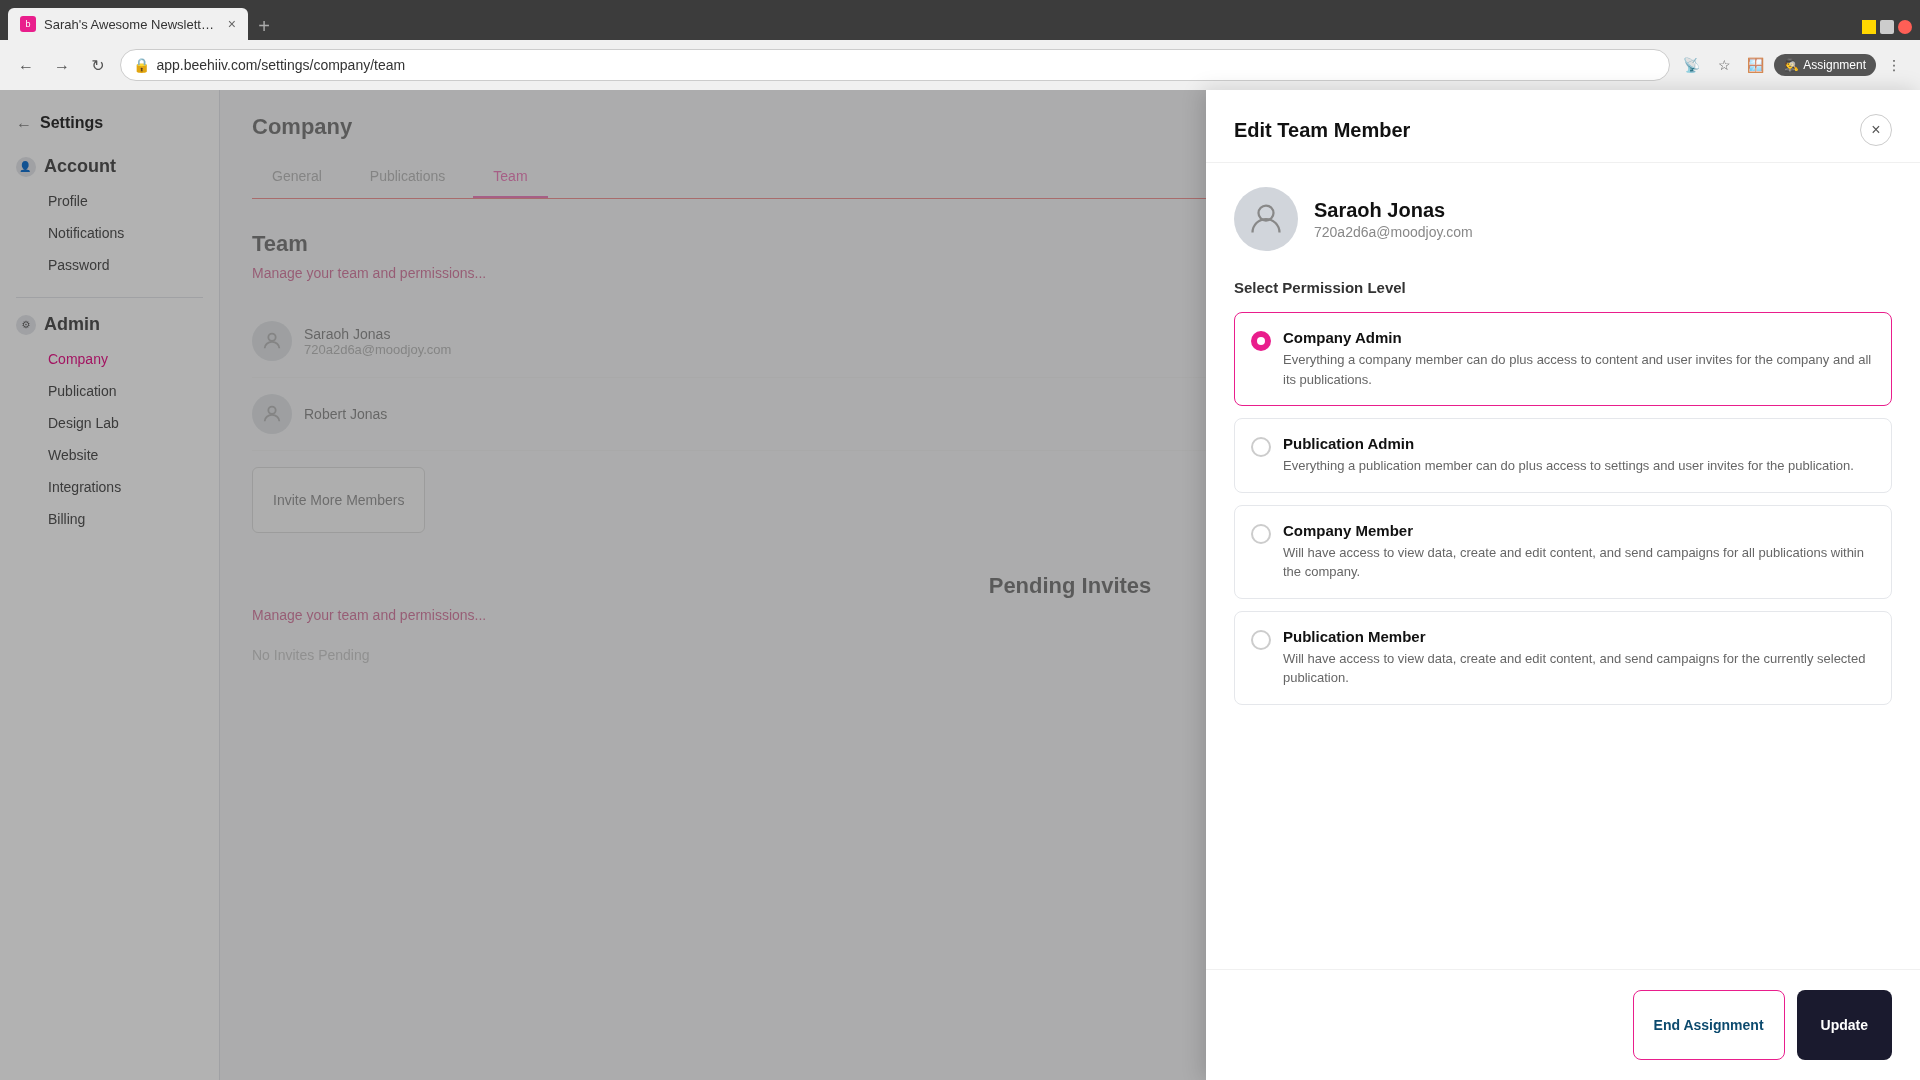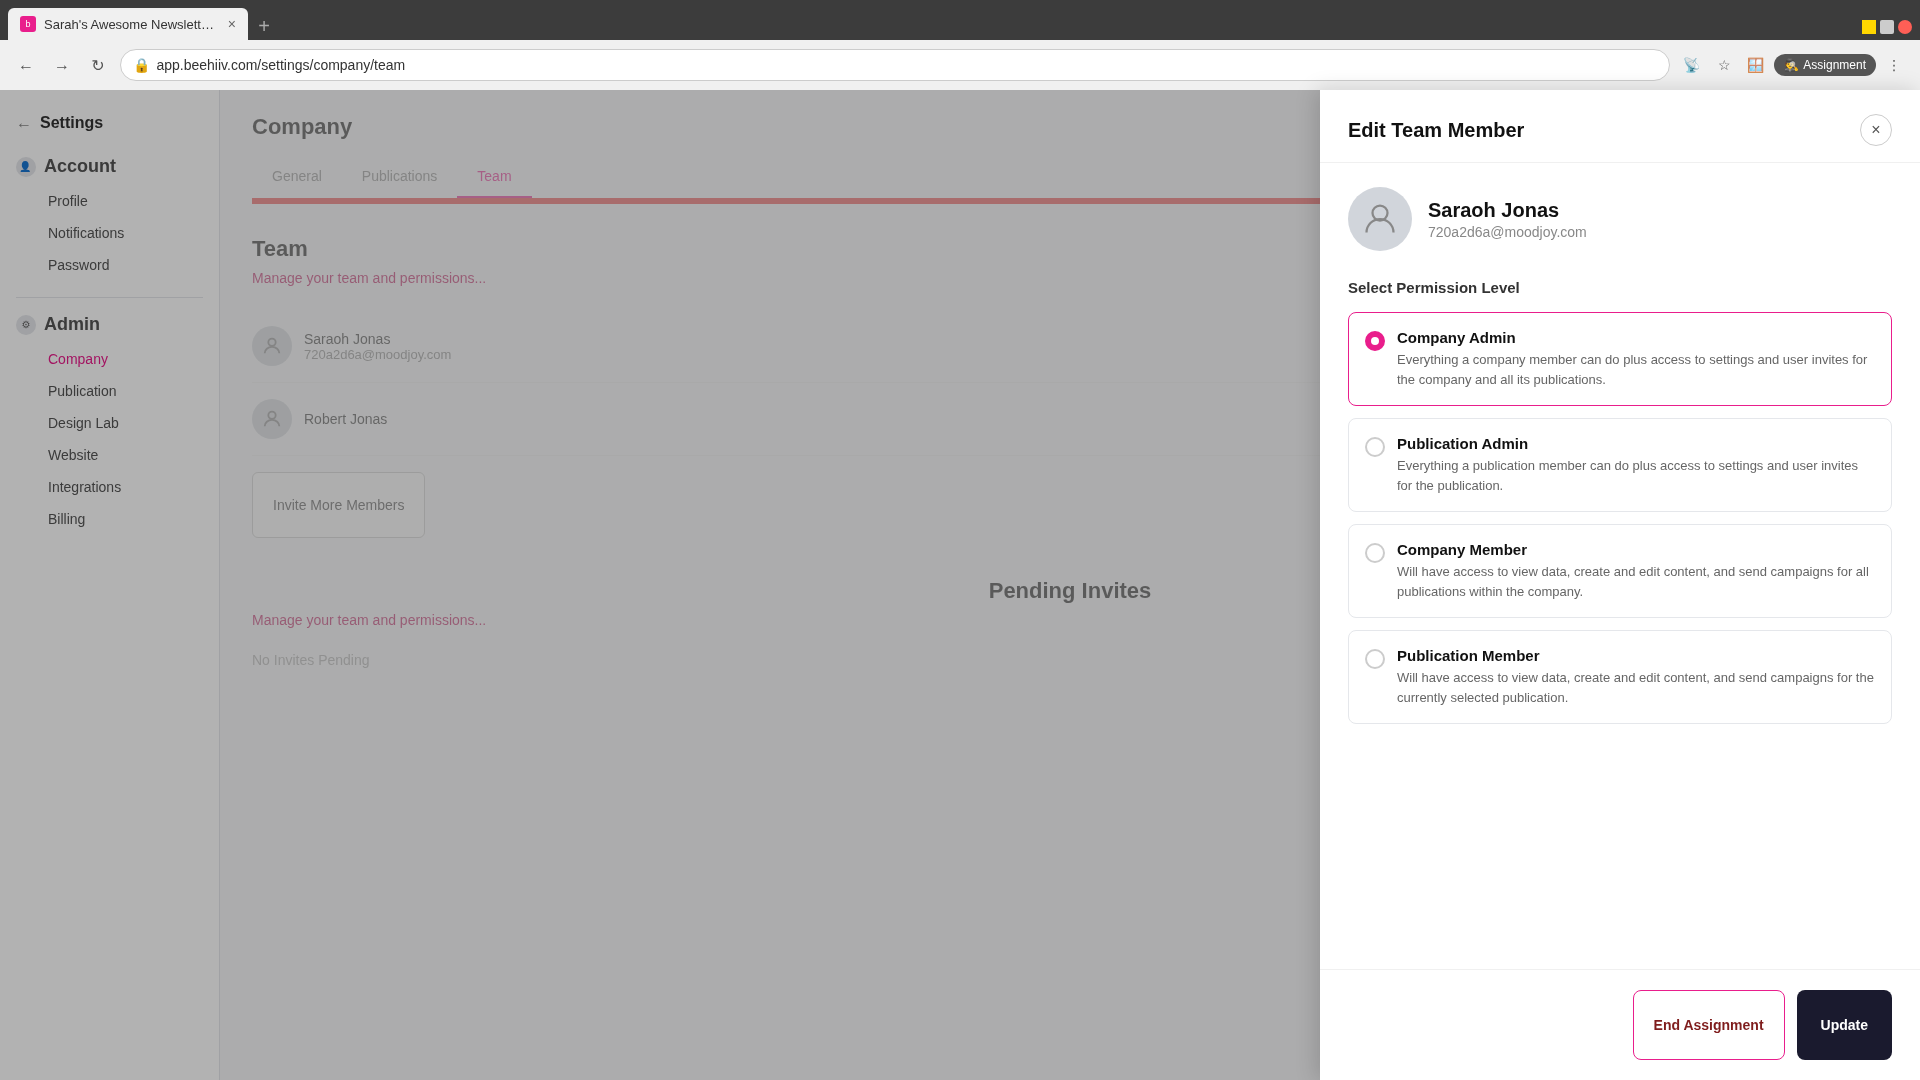--- a/index.html
+++ b/index.html
@@ -33,41 +33,41 @@
     .sidebar-section-icon { width: 20px; height: 20px; border-radius: 50%; background: #e5e7eb; display: flex; align-items: center; justify-content: center; font-size: 10px; color: #666; }
     .sidebar-section-title { font-size: 18px; font-weight: 600; color: #555; }
     .sidebar-item { padding: 8px 16px 8px 44px; font-size: 14px; color: #555; cursor: pointer; border-radius: 4px; margin: 0 4px; }
     .sidebar-item.active { color: #e91e8c; font-weight: 500; }
     .sidebar-divider { height: 1px; background: #e5e7eb; margin: 8px 16px; }
 
     
     .main-content { flex: 1; background: #f9fafb; overflow: auto; opacity: 0.5; }
     .main-header { padding: 24px 32px 0; }
     .main-title { font-size: 22px; font-weight: 700; color: #111; margin-bottom: 16px; }
-    .tabs { display: flex; gap: 0; border-bottom: 6px solid #ef4444; margin: 0 32px; }
+    .tabs { display: flex; gap: 8px; border-bottom: 1px solid #ef4444; margin: 0 32px; }
     .tab { padding: 12px 20px; font-size: 14px; color: #888; cursor: pointer; border-bottom: 2px solid transparent; }
     .tab.active { color: #e91e8c; border-bottom-color: #e91e8c; font-weight: 500; }
 
     .content-area { padding: 32px; }
     .section-title { font-size: 22px; font-weight: 700; color: #111; margin-bottom: 8px; }
     .section-desc { font-size: 14px; color: #be185d; margin-bottom: 24px; }
 
     .team-member { display: flex; align-items: center; gap: 12px; padding: 16px 0; border-bottom: 1px solid #f0f0f0; }
     .member-avatar { width: 40px; height: 40px; background: #d1d5db; border-radius: 50%; display: flex; align-items: center; justify-content: center; font-size: 14px; color: #666; flex-shrink: 0; }
     .member-info { flex: 1; }
     .member-name { font-size: 14px; font-weight: 500; color: #333; }
     .member-email { font-size: 13px; color: #888; }
 
     .invite-btn { border: 1px solid #ccc; background: white; padding: 24px 20px; border-radius: 6px; font-size: 14px; color: #444; cursor: pointer; margin-top: 16px; }
 
     
     .overlay { position: absolute; top: 90px; left: 0; right: 0; bottom: 0; background: rgba(0,0,0,0.3); z-index: 10; }
 
     
-    .modal { position: absolute; top: 90px; right: 0; width: 600px; height: calc(1080px - 90px); background: white; z-index: 20; display: flex; flex-direction: column; box-shadow: -4px 0 20px rgba(0,0,0,0.15); }
+    .modal { position: absolute; top: 90px; right: 0; width: 714px; height: calc(1080px - 90px); background: white; z-index: 20; display: flex; flex-direction: column; box-shadow: -4px 0 20px rgba(0,0,0,0.15); }
     .modal-header { padding: 24px 28px 16px; display: flex; align-items: center; justify-content: space-between; border-bottom: 1px solid #f0f0f0; }
     .modal-title { font-size: 20px; font-weight: 700; color: #111; }
     .modal-close { width: 32px; height: 32px; border: 1.5px solid #ccc; border-radius: 50%; display: flex; align-items: center; justify-content: center; cursor: pointer; color: #555; font-size: 16px; }
     .modal-body { flex: 1; overflow-y: auto; padding: 24px 28px; }
     .modal-footer { padding: 20px 28px; border-top: 1px solid #f0f0f0; display: flex; justify-content: flex-end; gap: 12px; }
 
     .member-profile { display: flex; align-items: center; gap: 16px; margin-bottom: 28px; }
     .member-profile-avatar { width: 64px; height: 64px; background: #d1d5db; border-radius: 50%; display: flex; align-items: center; justify-content: center; }
     .avatar-icon { width: 36px; height: 36px; color: #888; }
     .member-profile-info .name { font-size: 20px; font-weight: 700; color: #111; }
@@ -76,21 +76,21 @@
     .permission-label { font-size: 15px; font-weight: 600; color: #333; margin-bottom: 16px; }
 
     .permission-option { border: 1px solid #e5e7eb; border-radius: 8px; padding: 16px; margin-bottom: 12px; cursor: pointer; display: flex; gap: 12px; align-items: flex-start; }
     .permission-option.selected { border-color: #e91e8c; background: #fff; }
     .radio-circle { width: 20px; height: 20px; border-radius: 50%; border: 2px solid #ccc; display: flex; align-items: center; justify-content: center; flex-shrink: 0; margin-top: 2px; }
     .radio-circle.checked { background: #e91e8c; border-color: #e91e8c; }
     .radio-circle.checked::after { content: ''; width: 8px; height: 8px; background: white; border-radius: 50%; }
     .perm-title { font-size: 15px; font-weight: 600; color: #111; margin-bottom: 4px; }
     .perm-desc { font-size: 13px; color: #666; line-height: 1.5; }
 
-    .end-assignment-btn { border: 1.5px solid #e91e8c; background: white; color: #7f1d1d; padding: 26px 20px; border-radius: 8px; font-size: 14px; font-weight: 600; cursor: pointer; }
+    .end-assignment-btn { border: 1.5px solid #e91e8c; background: white; color: #0c4a6e; padding: 26px 20px; border-radius: 8px; font-size: 14px; font-weight: 600; cursor: pointer; }
     .update-btn { background: #1a1a2e; color: white; border: none; padding: 10px 24px; border-radius: 8px; font-size: 14px; font-weight: 600; cursor: pointer; }
   </style>
 </head>
 <body>
 
 <div class="browser-chrome">
   <div class="browser-tabs">
     <div class="browser-tab">
       <div class="tab-favicon">b</div>
       <span class="tab-title">Sarah's Awesome Newsletter - b...</span>
@@ -228,21 +228,21 @@
         <div class="email">720a2d6a@moodjoy.com</div>
       </div>
     </div>
 
     <div class="permission-label">Select Permission Level</div>
 
     <div class="permission-option selected">
       <div class="radio-circle checked"></div>
       <div>
         <div class="perm-title">Company Admin</div>
-        <div class="perm-desc">Everything a company member can do plus access to settings and user invites for the company and all its publications.</div>
+        <div class="perm-desc">Everything a company member can do plus access to content and user invites for the company and all its publications.</div>
       </div>
     </div>
 
     <div class="permission-option">
       <div class="radio-circle"></div>
       <div>
         <div class="perm-title">Publication Admin</div>
         <div class="perm-desc">Everything a publication member can do plus access to settings and user invites for the publication.</div>
       </div>
     </div>

